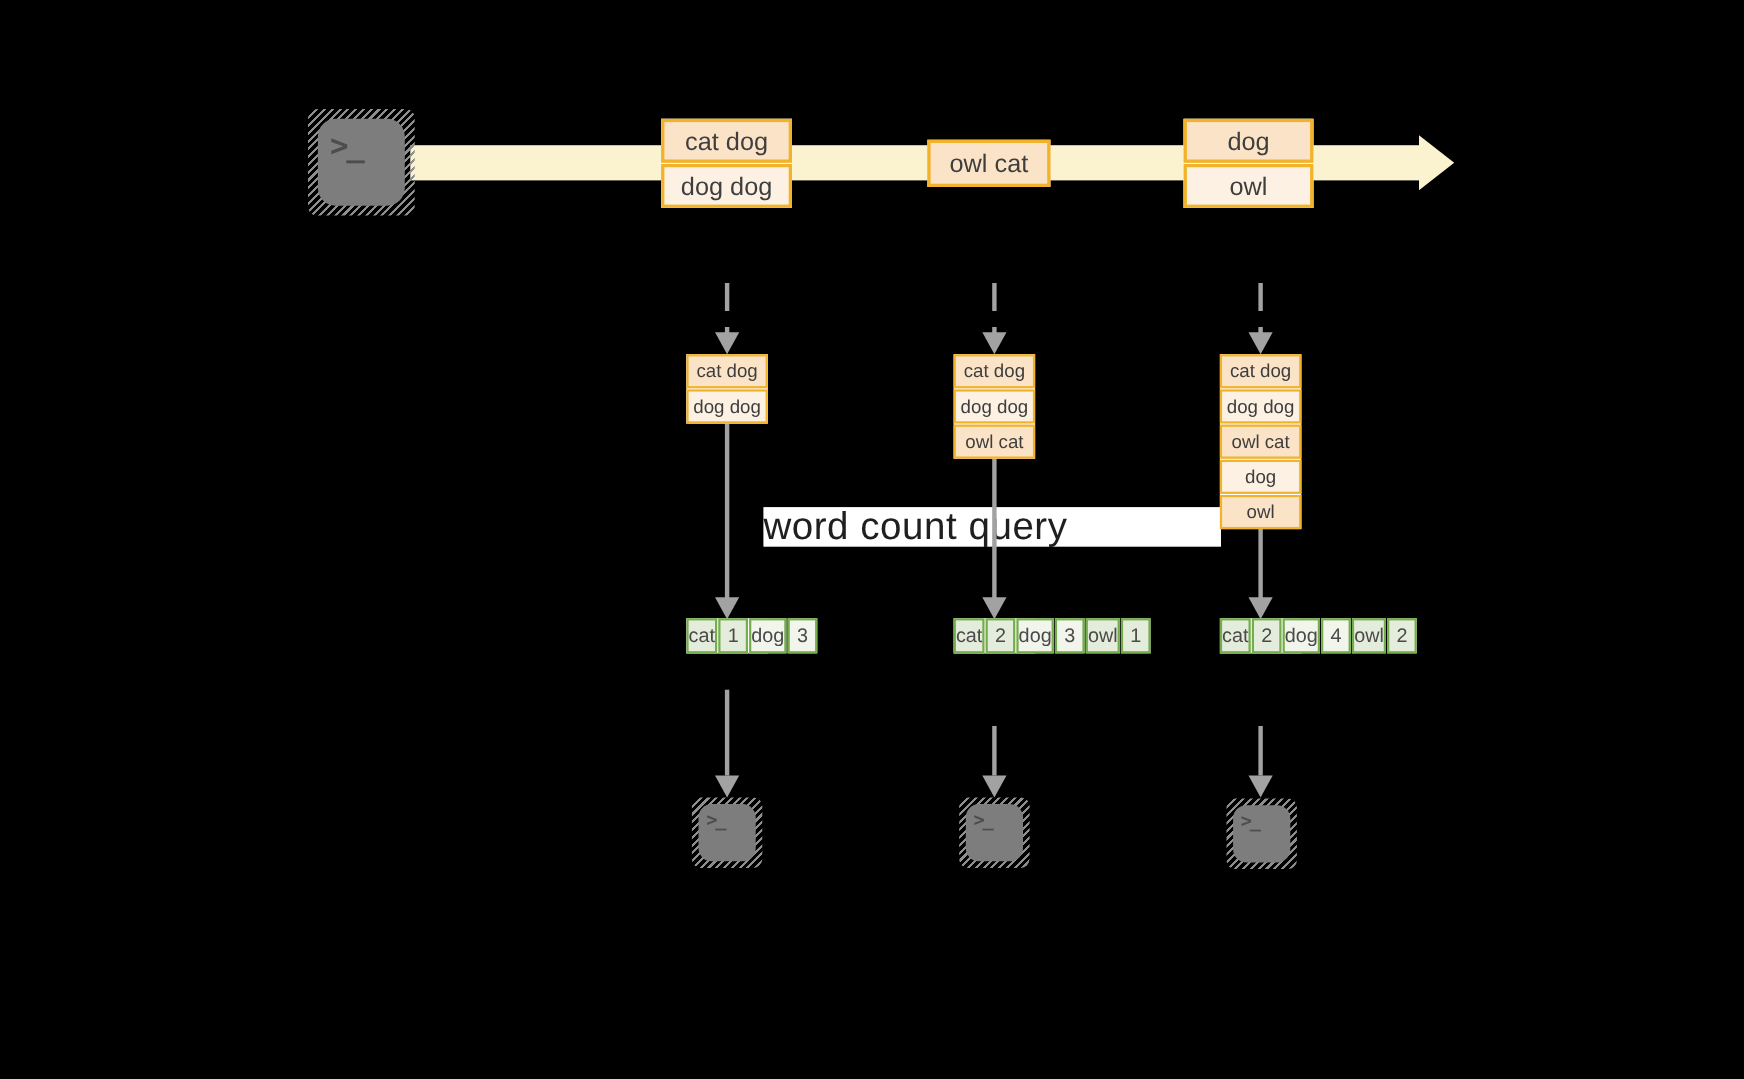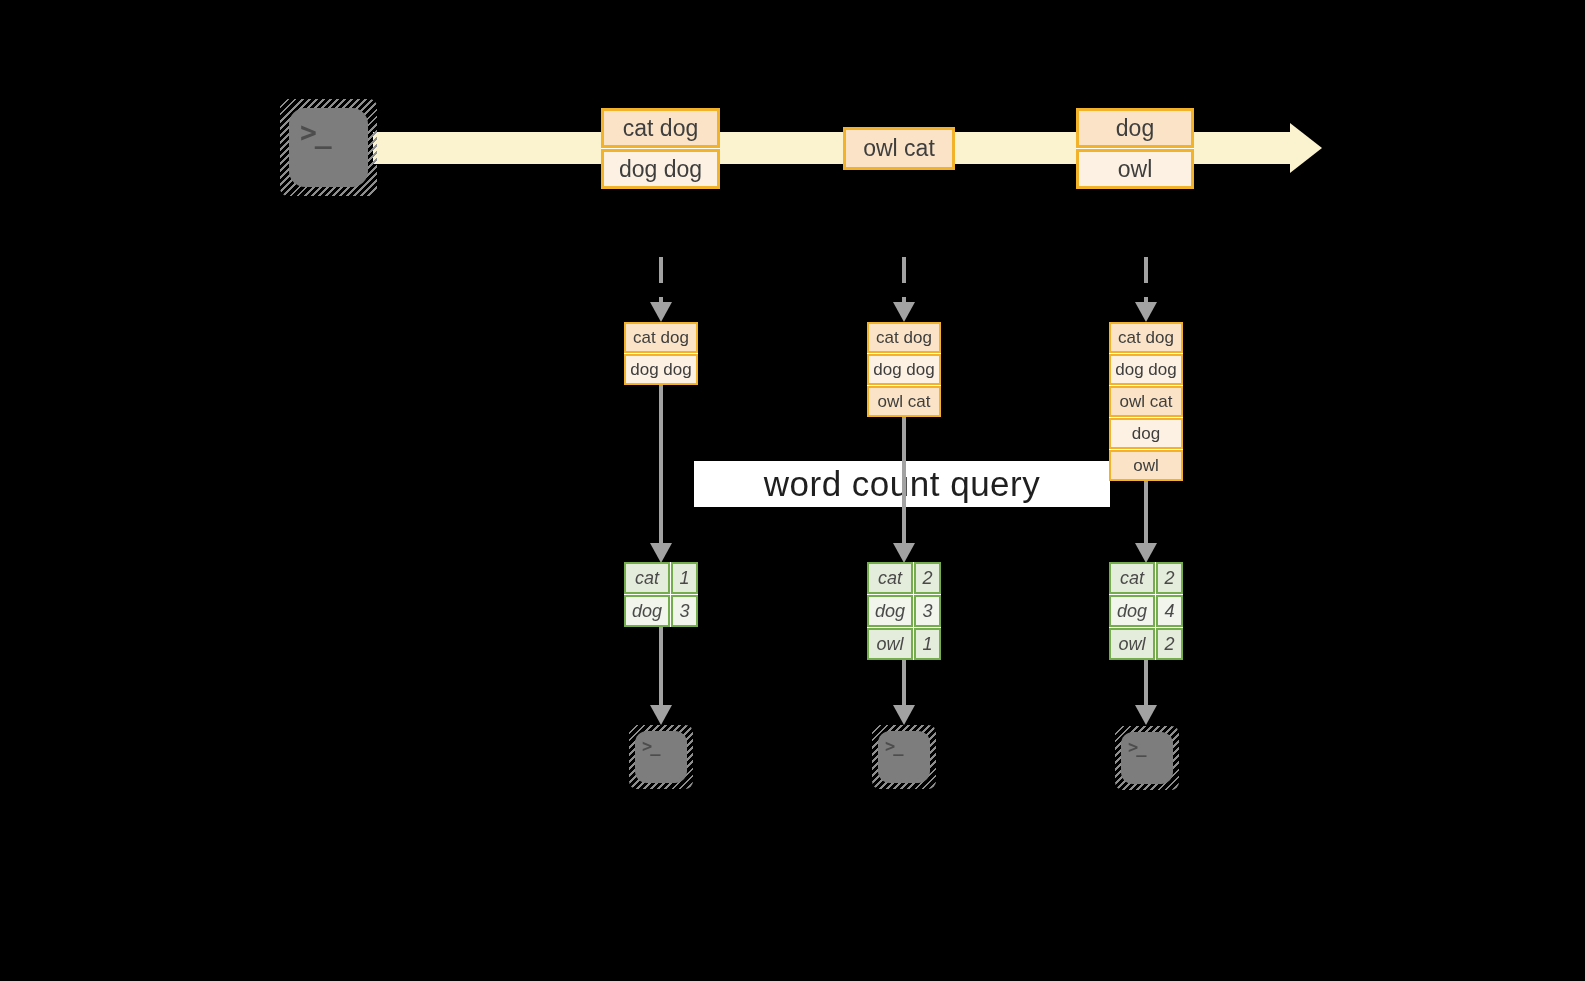--- a/index.html
+++ b/index.html
@@ -20,39 +20,39 @@
   
   .obox{position:absolute;display:flex;flex-direction:column;gap:1px;background:#FFFFFF;z-index:3;}
   .orow{display:flex;align-items:center;justify-content:center;box-sizing:border-box;
         color:var(--text);background:var(--peach);white-space:nowrap;}
   .orow.light{background:var(--peach-light);}
   .stream-box .orow{height:40px;border:3px solid var(--gold);font-size:23px;}
   .stream-box.single .orow{height:43px;}
   .state-box .orow{height:31px;border:2px solid var(--gold);font-size:17px;}
 
   
-  .gtable{position:absolute;display:flex;flex-direction:column;gap:1px;background:#FFFFFF;z-index:3;font-style:italic;}
+  .gtable{position:absolute;display:flex;flex-direction:row;gap:1px;background:#FFFFFF;z-index:3;}
   .grow{display:flex;gap:1px;}
   .gcell{box-sizing:border-box;height:32px;border:2px solid var(--green);background:var(--green-fill);
          display:flex;align-items:center;justify-content:center;font-size:18px;color:#4A4A4A;}
   .gcell.word{flex:1;}
   .gcell.num{width:27px;}
   .grow.light .gcell{background:var(--green-fill-light);}
 
   
   .vline{position:absolute;width:4px;background:var(--gray-arrow);z-index:2;}
   .vdash{position:absolute;width:4px;z-index:2;
          background:repeating-linear-gradient(to bottom,var(--gray-arrow) 0 26px,transparent 26px 40px);}
   .vhead{position:absolute;width:0;height:0;z-index:2;
          border-left:11px solid transparent;border-right:11px solid transparent;
          border-top:20px solid var(--gray-arrow);}
 
   
-  .band{position:absolute;left:694px;top:461px;width:416px;height:46px;background:var(--band-bg);
-        z-index:1;display:flex;align-items:center;justify-content:center;}
+  .band{position:absolute;left:694px;top:461px;width:416px;height:36px;background:var(--band-bg);
+        z-index:1;display:flex;align-items:center;justify-content:flex-start;}
   .band span{font-size:35px;font-weight:300;color:var(--band-text);letter-spacing:.5px;}
 
   
   .term{position:absolute;z-index:3;border-radius:8px;
         background:repeating-linear-gradient(135deg,var(--terminal-hatch) 0 2px,transparent 2px 5px);}
   .term-inner{position:absolute;background:var(--terminal-gray);}
   .term-glyph{position:absolute;color:var(--glyph);font-weight:bold;
               font-family:"DejaVu Sans Mono",monospace;letter-spacing:-2px;line-height:1;}
 </style>
 </head>

